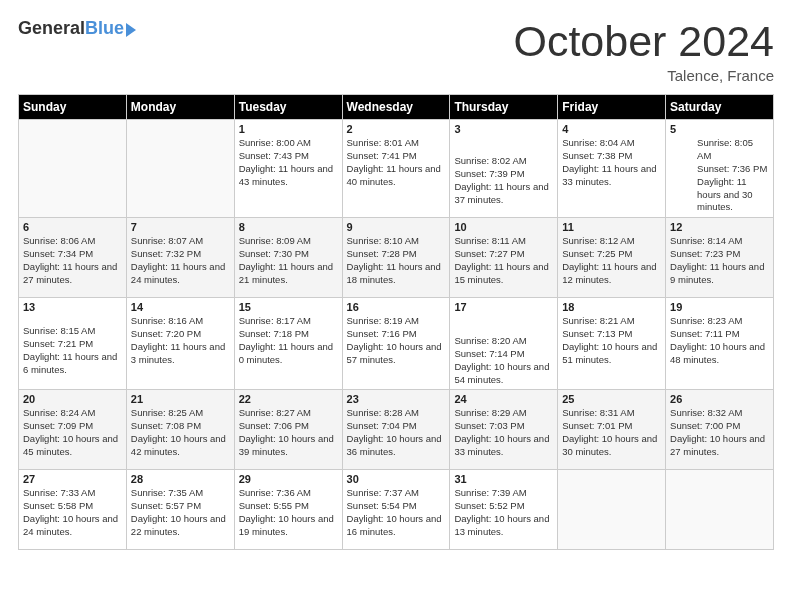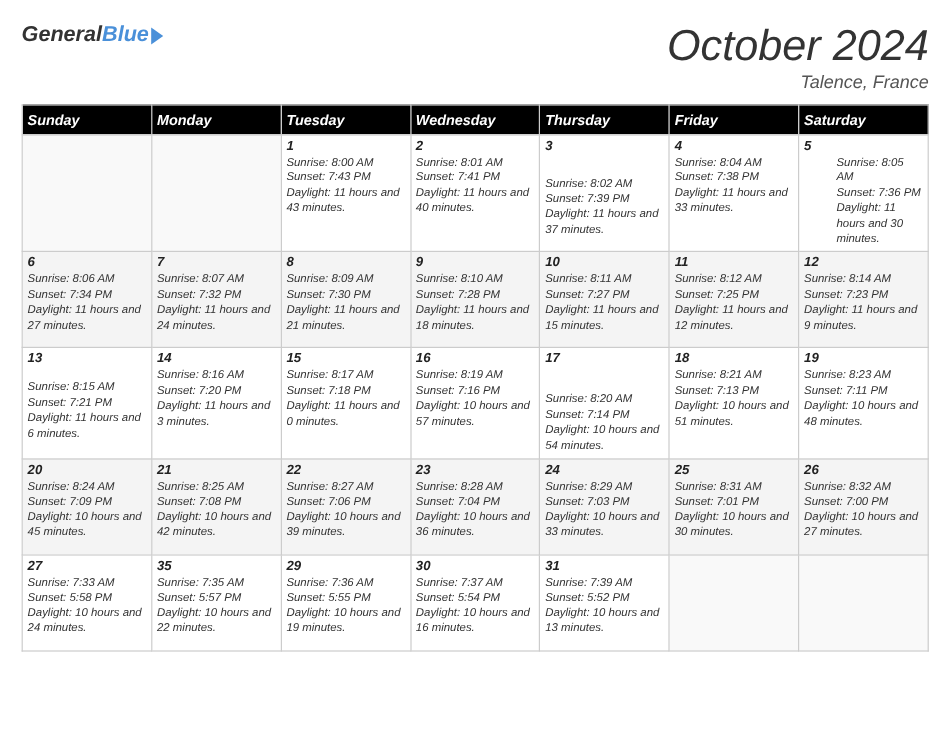--- a/index.html
+++ b/index.html
@@ -8,21 +8,20 @@
       background: #fff;
       width: 792px;
       min-height: 612px;
       overflow: hidden;
     }
     .page {
       width: 792px;
       min-height: 612px;
       background: #fff;
       padding: 18px 18px 10px 18px;
-      font-style: italic;
     }
     .header {
       display: flex;
       justify-content: space-between;
       align-items: flex-start;
       margin-bottom: 10px;
     }
     .logo {
       display: flex;
       flex-direction: column;
@@ -47,21 +46,21 @@
       border-left: 10px solid #4a90d9;
       border-top: 7px solid transparent;
       border-bottom: 7px solid transparent;
       margin-left: 2px;
       margin-top: 2px;
     }
     .title-block {
       text-align: right;
     }
     .month-title {
-      font-size: 36px;
+      font-size: 43px;
       font-weight: normal;
       color: #333;
       line-height: 1.1;
     }
     .subtitle {
       font-size: 15px;
       color: #555;
       margin-top: 2px;
     }
     .calendar {
@@ -304,21 +303,21 @@
           </td>
         </tr>
         <tr>
           <td>
             <div class="day-number">27</div>
             <div class="day-info" style="white-space: pre-line;">Sunrise: 7:33 AM
 Sunset: 5:58 PM
 Daylight: 10 hours and 24 minutes.</div>
           </td>
           <td>
-            <div class="day-number">35</div>
+            <div class="day-number">28</div>
             <div class="day-info" style="white-space: pre-line;">Sunrise: 7:35 AM
 Sunset: 5:57 PM
 Daylight: 10 hours and 22 minutes.</div>
           </td>
           <td>
             <div class="day-number">29</div>
             <div class="day-info" style="white-space: pre-line;">Sunrise: 7:36 AM
 Sunset: 5:55 PM
 Daylight: 10 hours and 19 minutes.</div>
           </td>

